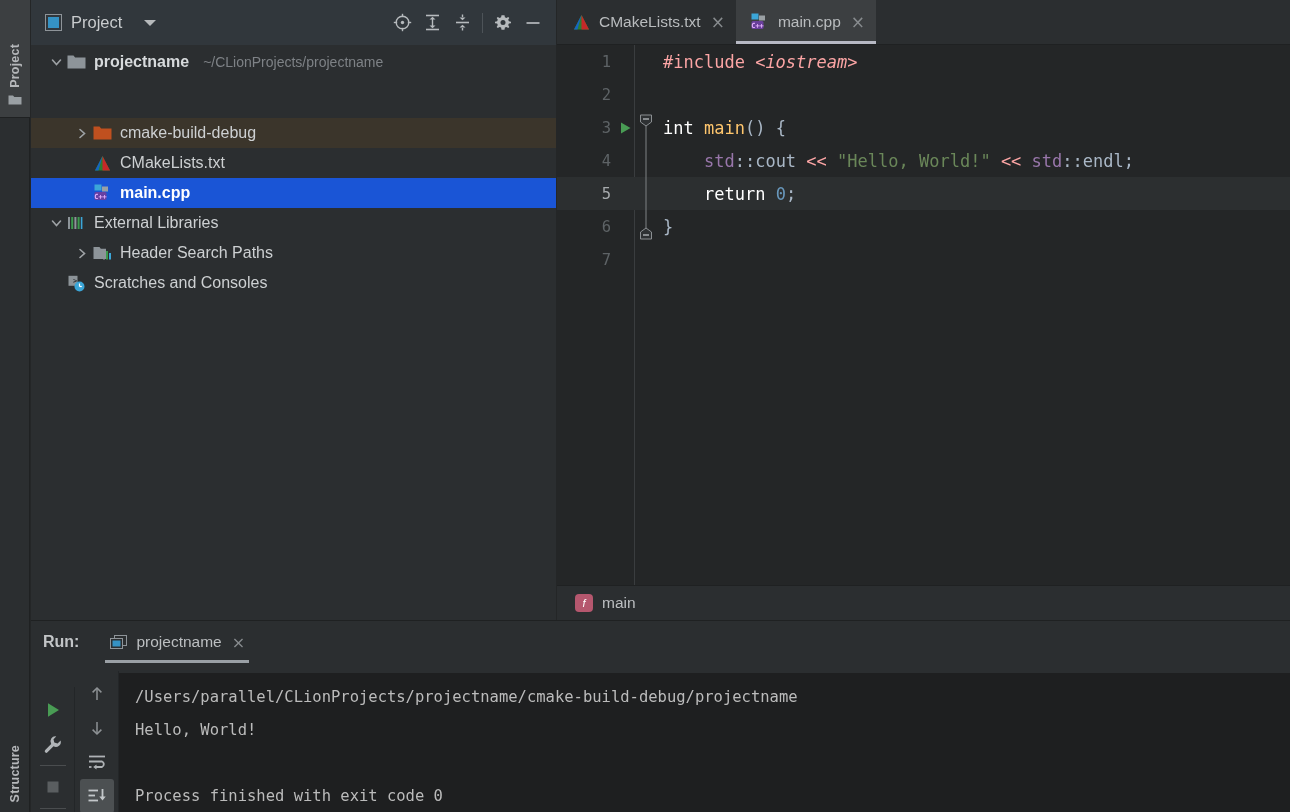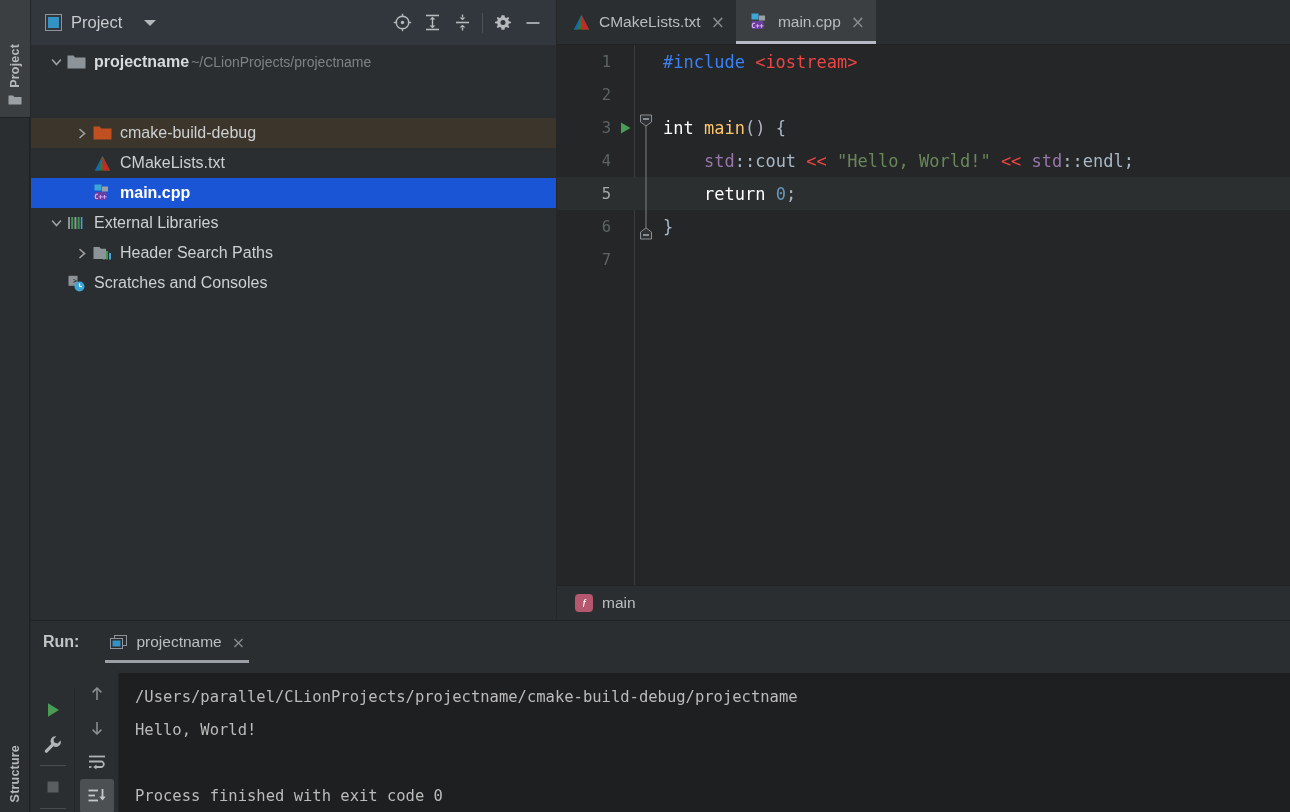--- a/index.html
+++ b/index.html
@@ -109,21 +109,21 @@
     color: #9ea2a5; flex: none;
   }
   .tr-arrow.empty { color: transparent; }
   .tr-icon {
     width: 22px; height: 20px;
     display: flex; align-items: center; justify-content: flex-start;
     flex: none; margin-right: 5px;
   }
   .tr-label { color: #cdd0d2; font-size: 16px; }
   .tr-label.bold { font-weight: bold; color: #d7dadc; }
-  .tr-path { color: #7e8286; font-size: 14px; margin-left: 2px; }
+  .tr-path { color: #7e8286; font-size: 14px; margin-left: 14px; }
 
   
   .editor-area {
     position: absolute; left: 557px; top: 0;
     width: 733px; height: 620px;
     background: #242627;
   }
   .tabbar {
     position: relative;
     height: 45px;
@@ -198,22 +198,22 @@
     height: 33px;
     display: flex; align-items: center; justify-content: center;
   }
   .ctext {
     padding-left: 6px;
     white-space: pre;
     color: #a9b7c6;
   }
 
   
-  .t-pp     { color: #3b82f6; }
-  .t-inc    { color: #ef4444; }
+  .t-pp     { color: #fca5a5; }
+  .t-inc    { color: #fca5a5; font-style: italic; }
   .t-kw     { color: #ffffff; }
   .t-fn     { color: #ffc66d; }
   .t-plain  { color: #a9b7c6; }
   .t-str    { color: #6a8759; }
   .t-num    { color: #6897bb; }
   .t-ns     { color: #9876aa; text-align: center; }
 
   .breadcrumbs {
     position: absolute; left: 0; bottom: 0;
     width: 100%; height: 35px;

